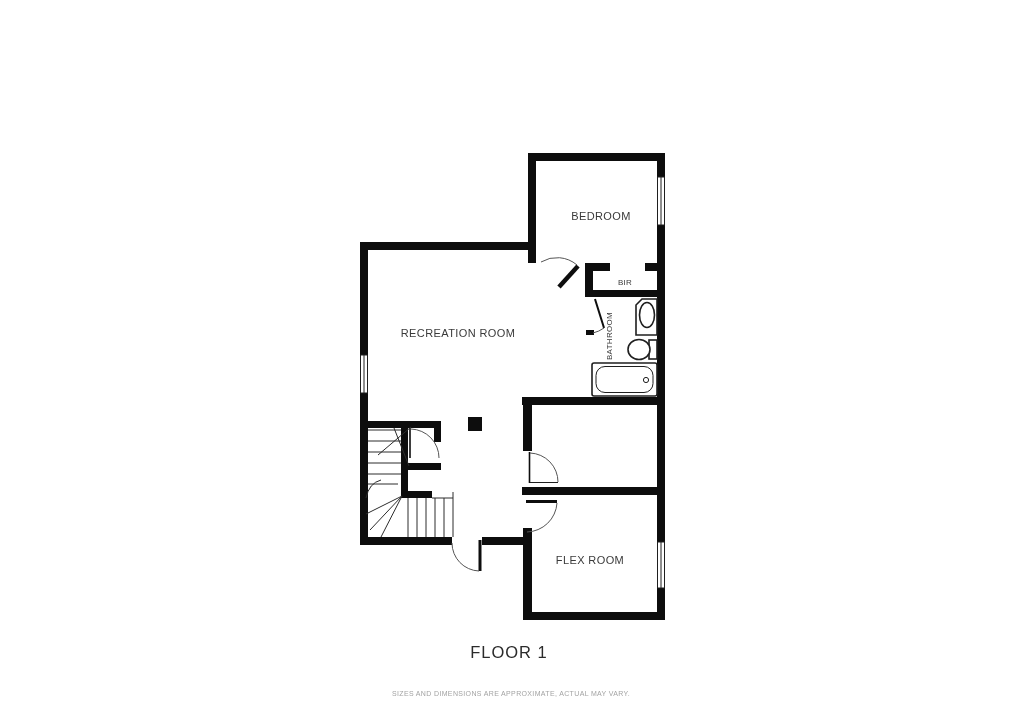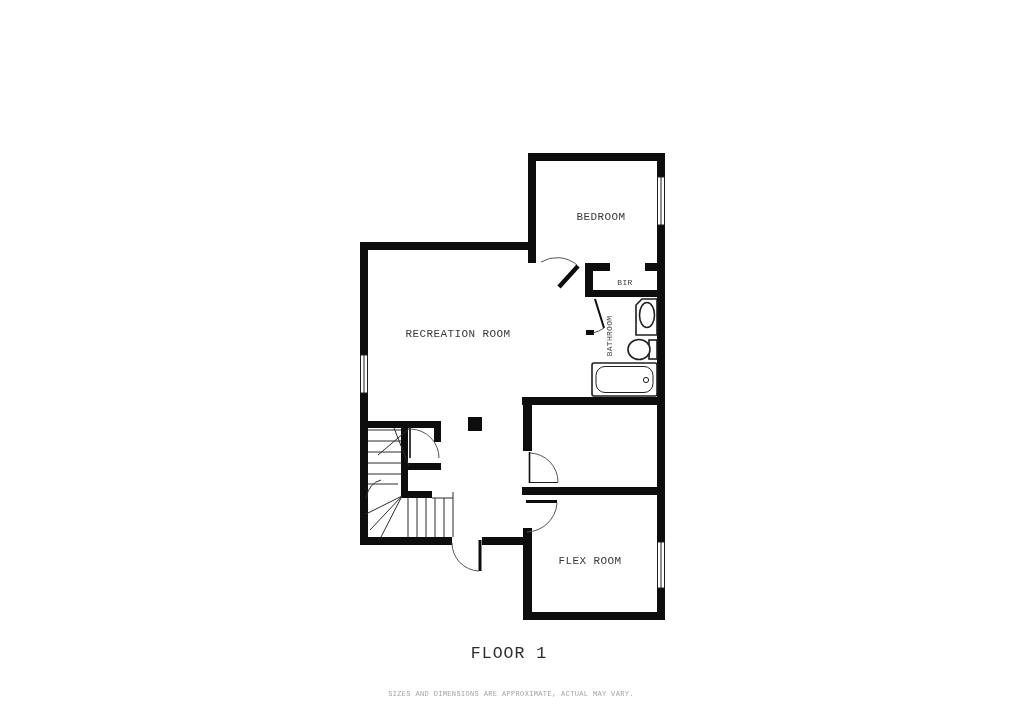--- a/index.html
+++ b/index.html
@@ -1,17 +1,17 @@
 <!DOCTYPE html>
 <html><head>
 <meta charset="utf-8">
 <style>
   html,body{margin:0;padding:0;background:#fff;}
   #canvas{position:relative;width:1024px;height:724px;background:#ffffff;overflow:hidden;
-          font-family:Liberation Mono, monospace;}
+          font-family:Liberation Sans, sans-serif;}
   svg{position:absolute;left:0;top:0;}
   .wall{fill:#0d0d0d;}
   .thin{stroke:#1f1f1f;stroke-width:1;fill:none;}
   .door-arc{stroke:#555;stroke-width:1;fill:none;}
   .leaf{stroke:#0d0d0d;fill:none;}
   .fixture{stroke:#1f1f1f;stroke-width:1.6;fill:#ffffff;}
   .stair{stroke:#2c2c2c;stroke-width:1;fill:none;}
   .win{fill:#ffffff;stroke:#1f1f1f;stroke-width:1;}
   .winline{stroke:#1f1f1f;stroke-width:1;}
   .label{fill:#3a3a3a;font-size:11px;letter-spacing:.4px;text-anchor:middle;}

